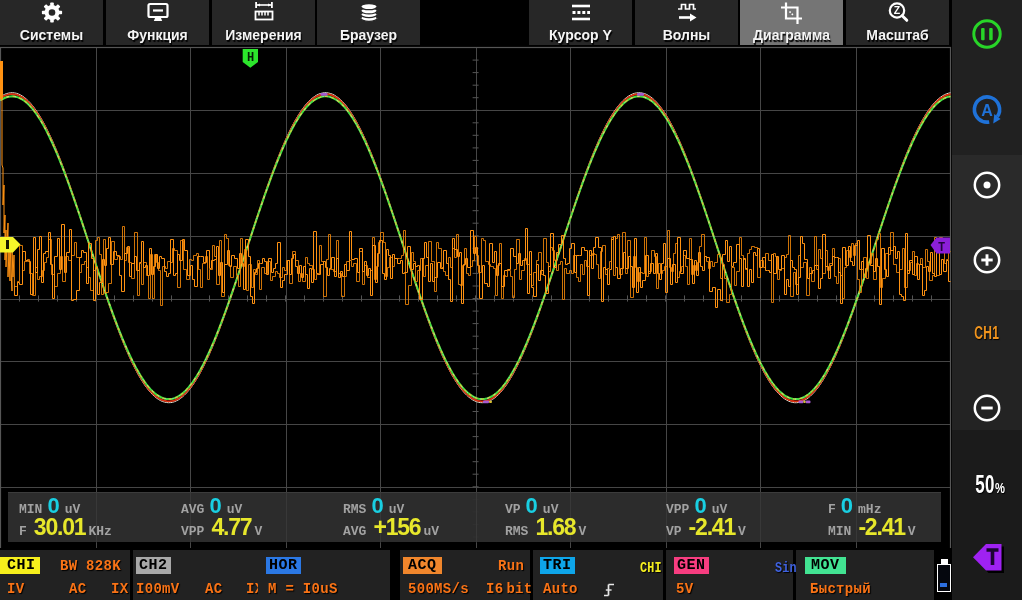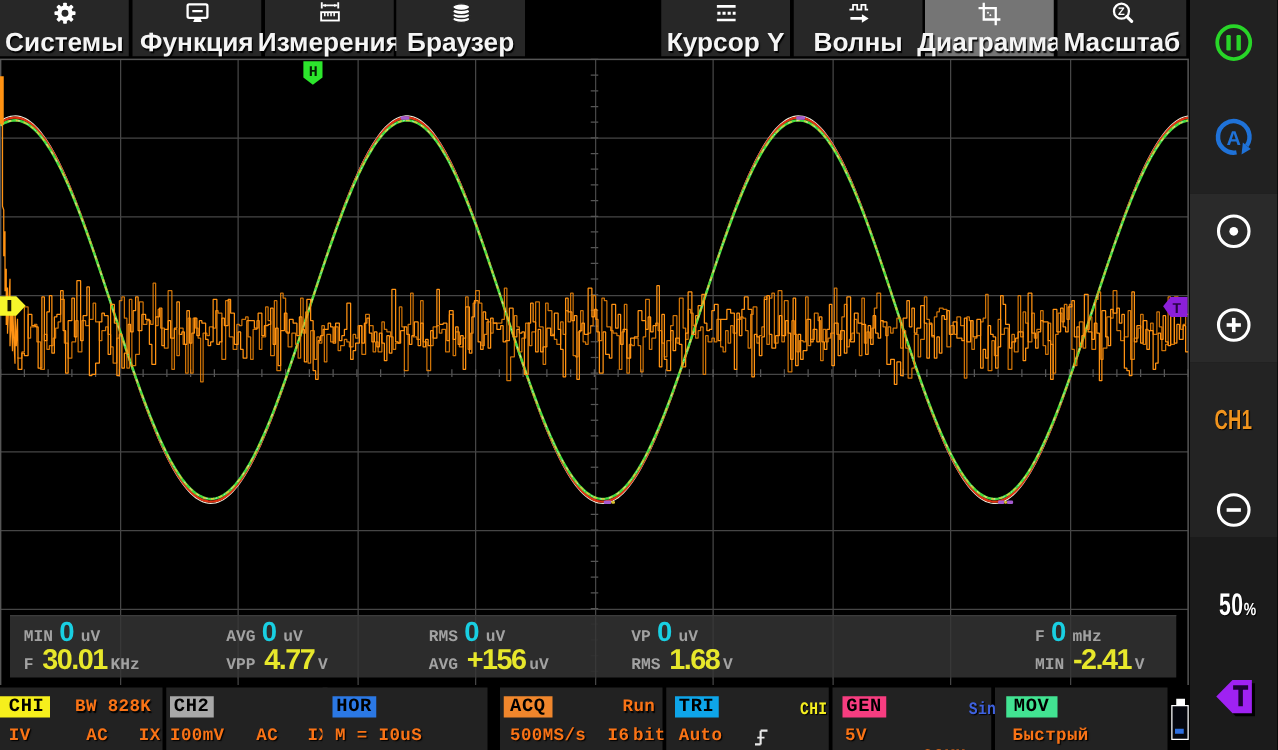--- a/index.html
+++ b/index.html
@@ -4,41 +4,41 @@
 * { margin:0; padding:0; box-sizing:border-box; }
 div,span { opacity:0.999; }
 html,body { width:1022px; height:600px; background:#000; overflow:hidden;
   font-family:"Liberation Sans", sans-serif; }
 #app { position:relative; width:1022px; height:600px; background:#000; }
 
 #topbar { position:absolute; left:0; top:0; width:952px; height:45px; background:#000; }
 .tbtn { position:absolute; top:0; width:103px; height:45px; background:#272727;
   display:flex; flex-direction:column; align-items:center; justify-content:flex-start; padding-top:1px; }
 .tbtn.act { background:#757575;text-align:center; }
-.tlabel { color:#f5f5f5; font-size:21px; font-weight:bold; letter-spacing:0px;
+.tlabel { color:#f5f5f5; font-size:14px; font-weight:bold; letter-spacing:0px;
   text-shadow:1px 1.5px 1px #000; line-height:1; margin-top:3px; white-space:nowrap; }
 
 #scope { position:absolute; left:0; top:45px; }
 
 #mpanel { position:absolute; left:8px; top:492px; width:933px; height:50px;
   background:rgba(46,46,46,0.95); border-top:1px solid #3c3c3c; }
 .pline { position:absolute; top:0; width:1px; height:50px; background:#383838; }
 .mcol { position:absolute; top:0; width:160px; height:50px; }
 .mrow1 { position:absolute; top:0px; left:1px; white-space:nowrap; height:20px; }
 .mrow1 .mlab, .mrow2 .mlab { vertical-align:baseline;margin-top:21px; }
 .mrow2 { position:absolute; top:21px; left:1px; white-space:nowrap; height:26px; }
 .mlab { color:#a2a2a2; font-size:13px; font-weight:bold; font-family:"Liberation Mono",monospace; }
 .mcyan { color:#19cfe2; font-size:22px; font-weight:bold; margin:0 5px; font-family:"Liberation Sans",sans-serif; }
 .myel { color:#e7e72b; font-size:23px; font-weight:bold; margin-left:7px; margin-right:3px; letter-spacing:-1.2px; font-family:"Liberation Sans",sans-serif; }
 
 #sidebar { position:absolute; left:952px; top:0; width:70px; height:600px; background:#191919; }
 .sband { position:absolute; left:0; width:70px; }
 .sicon { position:absolute; left:0; width:70px; text-align:center; }
 #sch1 { position:absolute; top:323px; width:70px; text-align:center; color:#f0941e;
-  font-size:22px; font-weight:bold; font-family:"Liberation Sans",sans-serif; text-shadow:1px 1px 1px #000; }
+  font-size:18px; font-weight:bold; font-family:"Liberation Sans",sans-serif; text-shadow:1px 1px 1px #000; }
 #sch1 span { display:inline-block; transform:scaleX(0.67); transform-origin:center; letter-spacing:0.5px; }
 #spct { position:absolute; top:470px; width:70px; text-align:center; color:#fff;
   font-size:25px; font-weight:bold; font-family:"Liberation Sans",sans-serif; text-shadow:1px 1px 1px #000; }
 #spct .n { display:inline-block; transform:scaleX(0.68); transform-origin:right center; letter-spacing:0.5px; }
 #spct .p { font-size:14px; display:inline-block; transform:scaleX(0.8); transform-origin:left center; }
 
 #botbar { position:absolute; left:0; top:548px; width:952px; height:52px; background:#000; }
 .bsec { position:absolute; top:2px; height:50px; background:#222; }
 .chip { position:absolute; top:7px; font-size:15px; font-weight:bold;
   font-family:"Liberation Mono",monospace; letter-spacing:0.5px; line-height:17px; }
@@ -288,20 +288,24 @@
 <div class="mrow2"><span class="mlab">VPP</span><span class="myel">4.77</span><span class="mlab">V</span></div>
 </div>
       <div class="mcol" style="left:334px">
 <div class="mrow1"><span class="mlab">RMS</span><span class="mcyan">0</span><span class="mlab">uV</span></div>
 <div class="mrow2"><span class="mlab">AVG</span><span class="myel">+156</span><span class="mlab">uV</span></div>
 </div>
       <div class="mcol" style="left:496px">
 <div class="mrow1"><span class="mlab">VP</span><span class="mcyan">0</span><span class="mlab">uV</span></div>
 <div class="mrow2"><span class="mlab">RMS</span><span class="myel">1.68</span><span class="mlab">V</span></div>
 </div>
+      <div class="mcol" style="left:657px">
+<div class="mrow1"><span class="mlab">VPP</span><span class="mcyan">0</span><span class="mlab">uV</span></div>
+<div class="mrow2"><span class="mlab">VP</span><span class="myel">-2.41</span><span class="mlab">V</span></div>
+</div>
       <div class="mcol" style="left:819px">
 <div class="mrow1"><span class="mlab">F</span><span class="mcyan">0</span><span class="mlab">mHz</span></div>
 <div class="mrow2"><span class="mlab">MIN</span><span class="myel">-2.41</span><span class="mlab">V</span></div>
 </div>
     </div>
 <div id="sidebar">
 <div class="sband" style="top:0;height:155px;background:#212121"></div>
 <div class="sband" style="top:155px;height:135px;background:#2a2a2a"></div>
 <div class="sband" style="top:290px;height:140px;background:#232323"></div>
 <div class="sband" style="top:430px;height:170px;background:#1b1b1b"></div>

